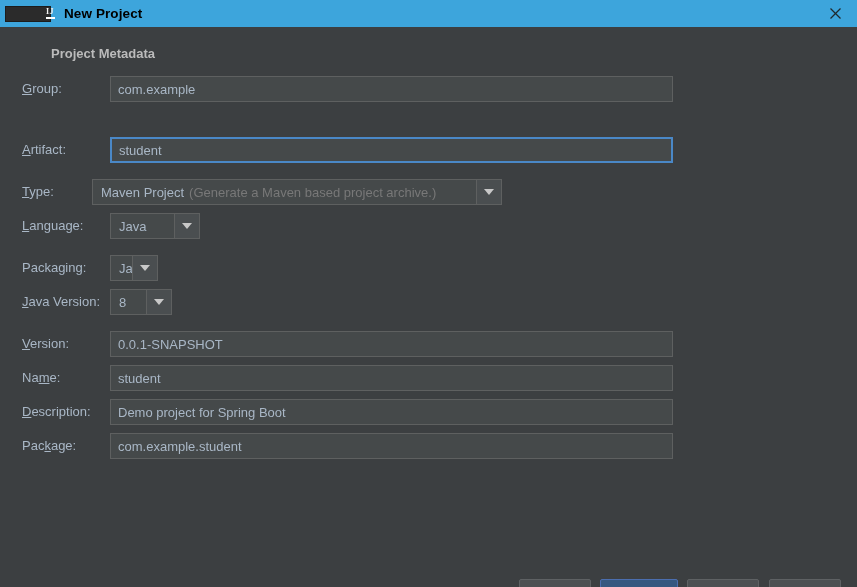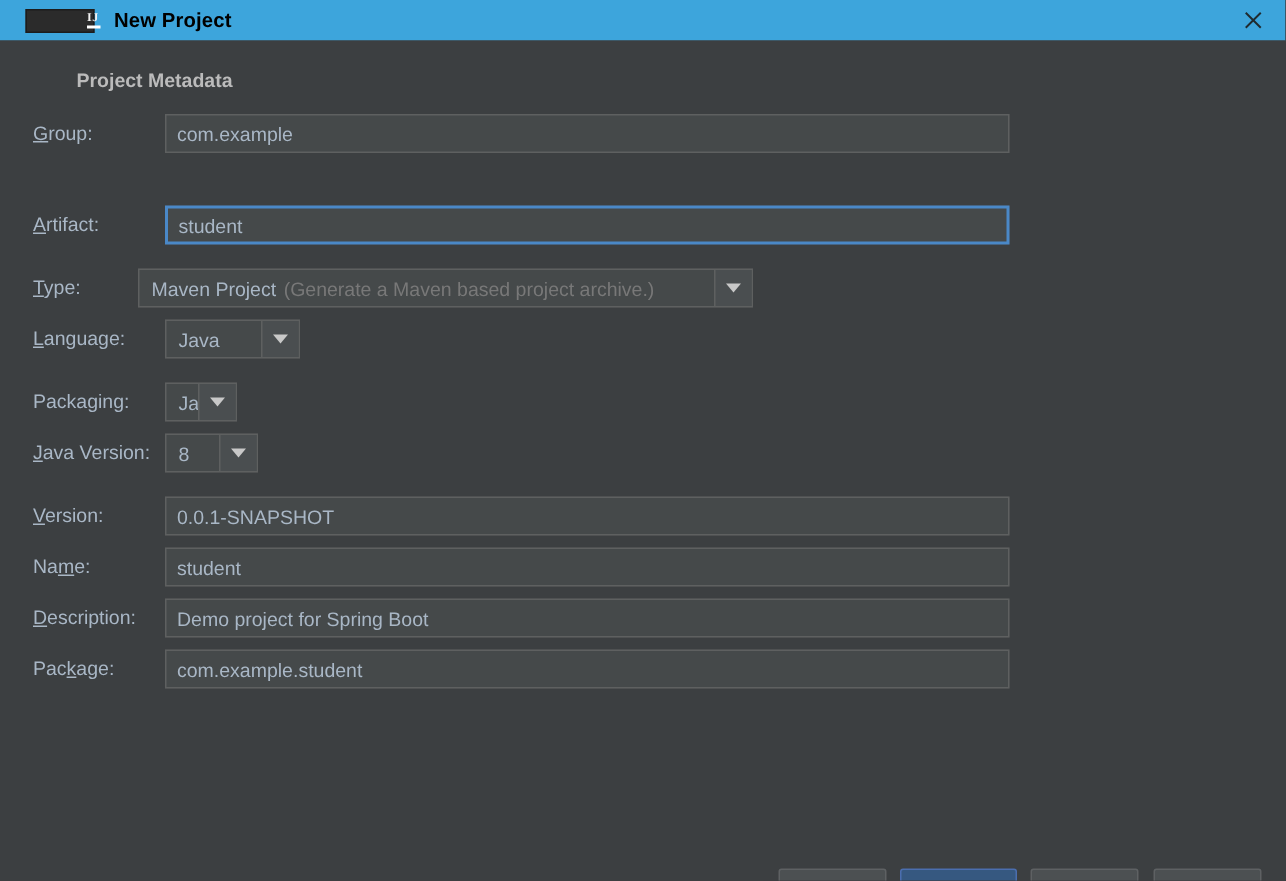--- a/index.html
+++ b/index.html
@@ -19,21 +19,21 @@
   .titlebar {
     height: 27px;
     background: #3da5dc;
     display: flex;
     align-items: center;
     position: relative;
   }
   .app-icon {
     width: 16px;
     height: 16px;
-    margin-left: 17px;
+    margin-left: 5px;
     background: #2b2b2b;
     border: 1px solid #1c1c1c;
     box-sizing: border-box;
     display: flex;
     flex-direction: column;
     align-items: center;
     justify-content: center;
     flex: 0 0 auto;
     padding-left: 44px;
   }

